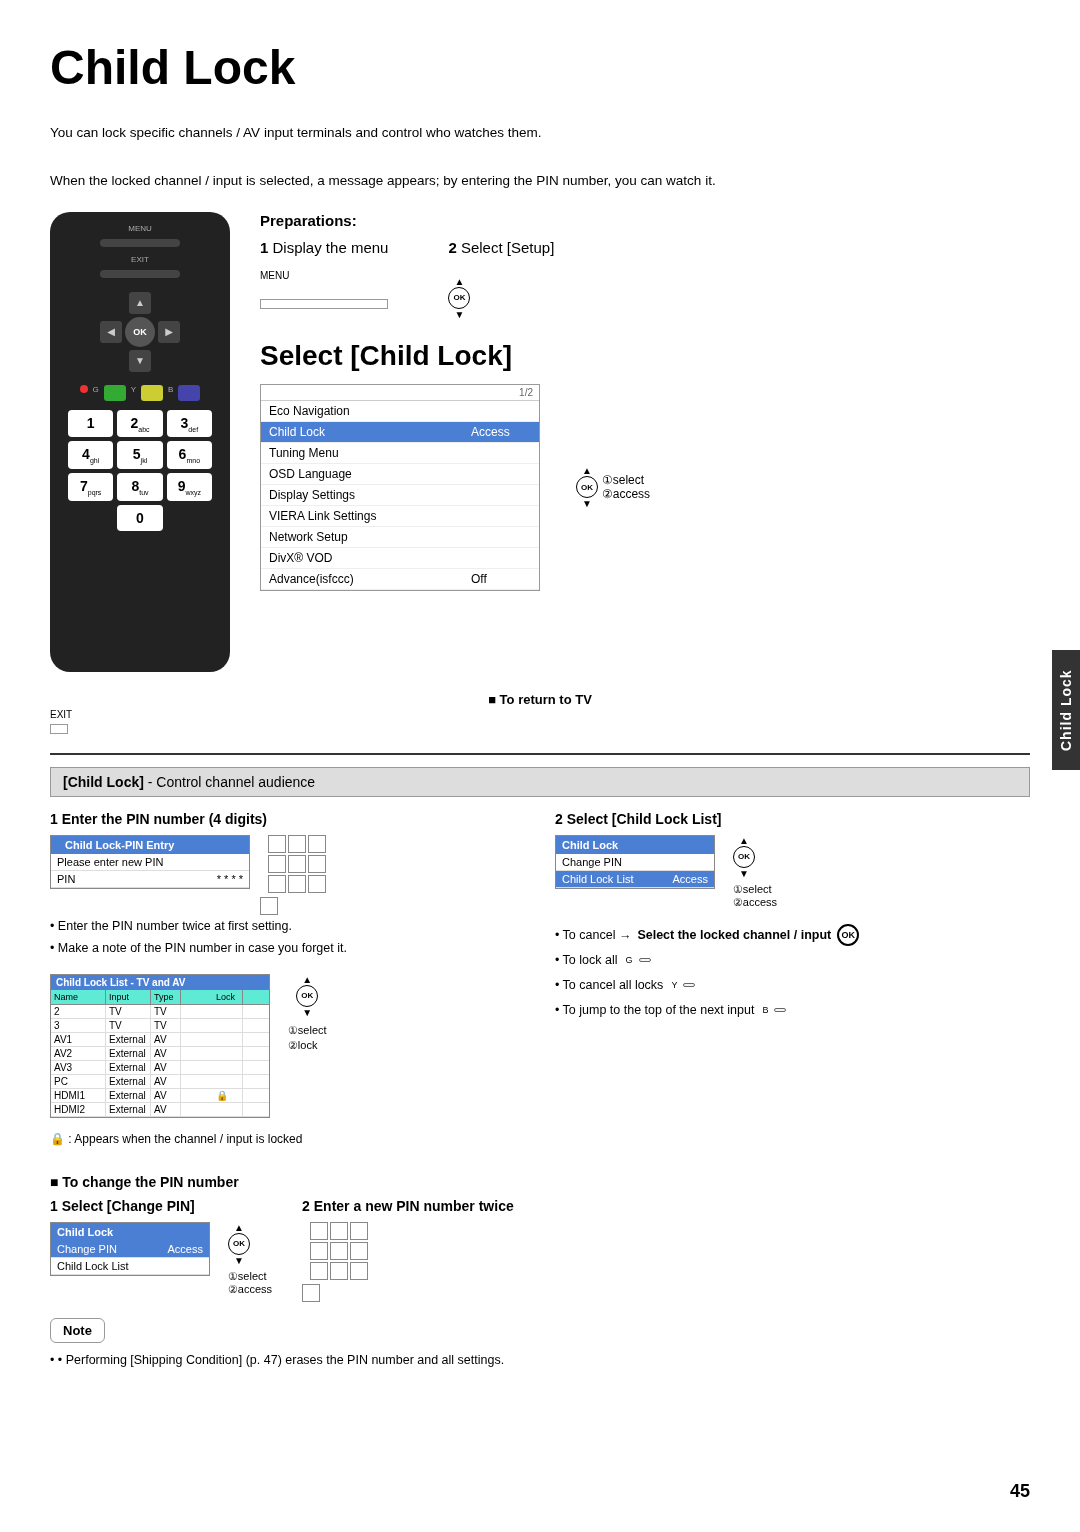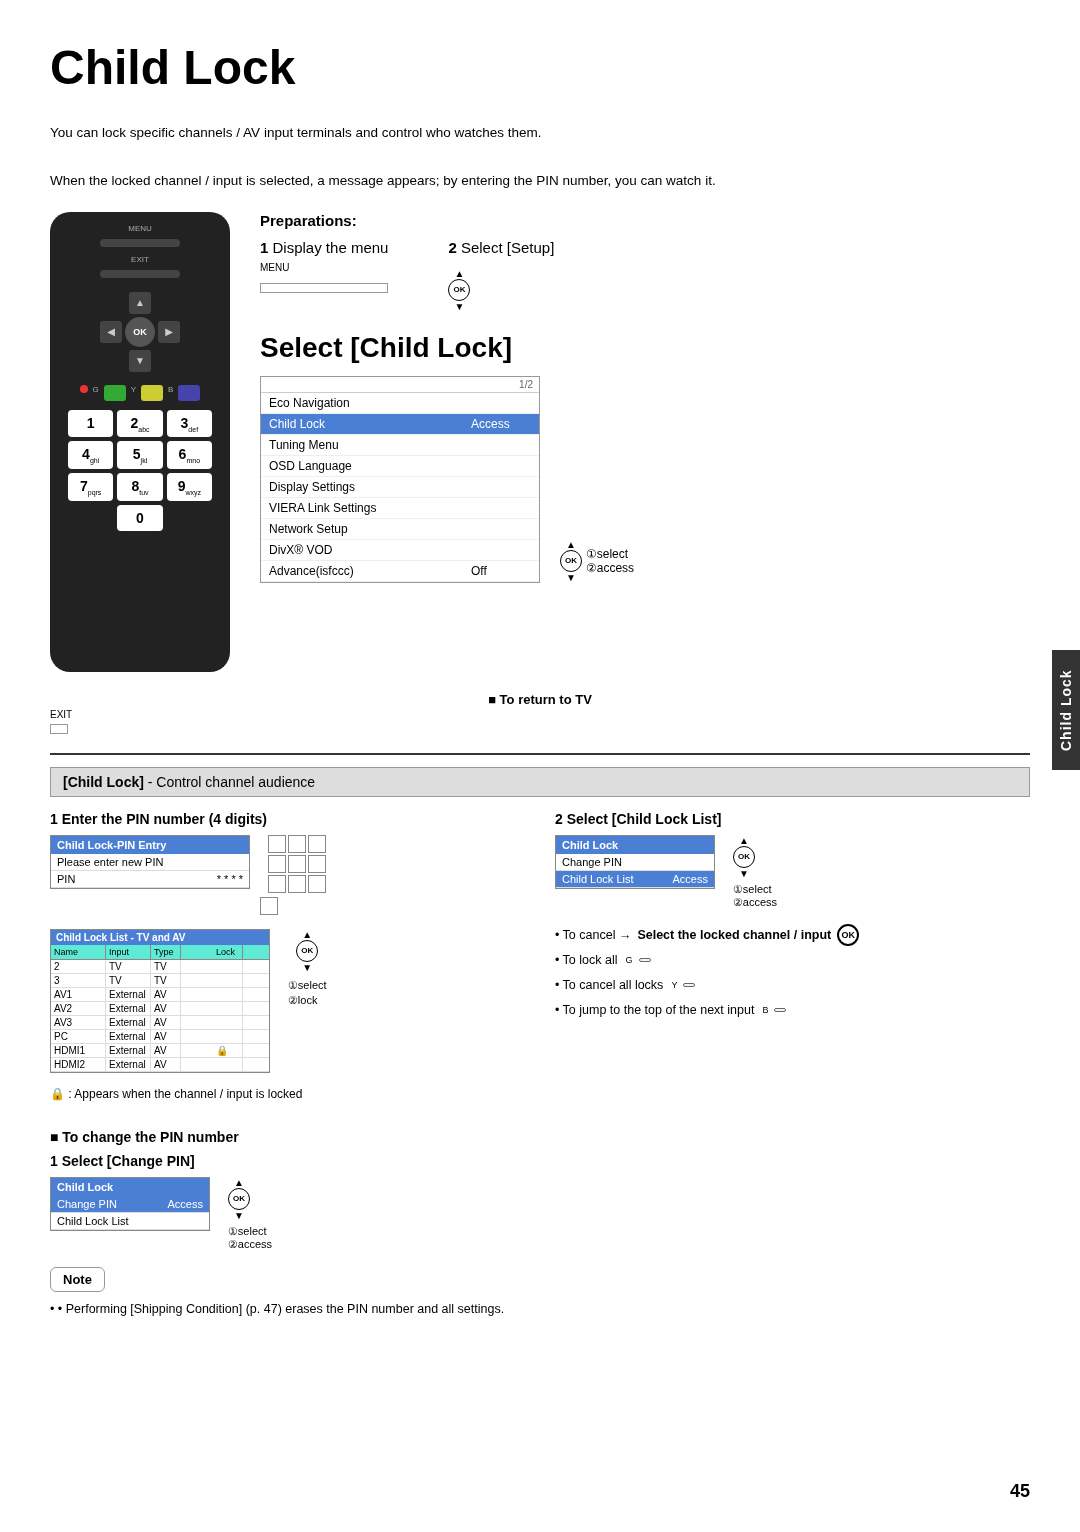--- a/index.html
+++ b/index.html
@@ -113,43 +113,43 @@
       margin-bottom: 10px;
     }
     .prep-steps {
       display: flex;
       gap: 60px;
       margin-bottom: 20px;
     }
     .prep-step {
       display: flex;
       flex-direction: column;
-      gap: 6px;
+      gap: 14px;
     }
     .menu-icon-box {
       border: 1px solid #999;
       padding: 4px 8px;
       display: inline-block;
       font-size: 10px;
       font-weight: bold;
       margin-top: 4px;
     }
     
     .select-childlock-section {
       margin-top: 20px;
     }
     .select-childlock-title {
       font-size: 28px;
       font-weight: bold;
       margin-bottom: 12px;
     }
     .select-childlock-content {
       display: flex;
-      gap: 20px;
-      align-items: flex-end;
+      gap: 36px;
+      align-items: center;
     }
     
     .menu-table {
       border: 1px solid #999;
       font-size: 12px;
       min-width: 280px;
     }
     .menu-table-header {
       display: flex;
       justify-content: flex-end;
@@ -206,21 +206,21 @@
     
     .pin-table {
       border: 1px solid #888;
       font-size: 11px;
       margin-bottom: 8px;
       min-width: 200px;
     }
     .pin-table-header {
       background: #4a7fd4;
       color: #fff;
-      padding: 3px 6px;
+      padding: 3px 14px;
       font-weight: bold;
     }
     .pin-table-row {
       display: flex;
       padding: 2px 6px;
       border-bottom: 1px solid #ddd;
     }
     .pin-table-row-label { flex: 1; }
     .pin-table-row-value { }
     .pin-entry-grid {
@@ -584,20 +584,24 @@
             <div class="pin-entry-cell"></div>
             <div class="pin-entry-cell"></div>
             <div class="pin-entry-cell"></div>
             <div class="pin-entry-cell"></div>
             <div class="pin-entry-cell"></div>
             <div class="pin-entry-cell"></div>
           </div>
           <div class="pin-entry-single"></div>
         </div>
       </div>
+      <ul class="bullet-list">
+        <li>Enter the PIN number twice at first setting.</li>
+        <li>Make a note of the PIN number in case you forget it.</li>
+      </ul>
     </div>
 
     <div class="step-section">
       <div class="flex-row">
         <div>
           <div class="channel-table">
             <div class="channel-table-header">Child Lock List - TV and AV</div>
             <div class="channel-table-cols">
               <div class="channel-col-name">Name</div>
               <div class="channel-col-input">Input</div>
@@ -752,20 +756,39 @@
             <span style="font-size:10px;">▲</span>
             <div class="ok-c">OK</div>
             <span style="font-size:10px;">▼</span>
           </div>
           <div style="font-size:11px;margin-top:4px;">①select</div>
           <div style="font-size:11px;">②access</div>
         </div>
       </div>
     </div>
 
+    <div>
+      <div class="step-heading">2  Enter a new PIN number twice</div>
+      <div class="flex-row">
+        <div style="display:flex;flex-direction:column;gap:2px;">
+          <div class="pin-entry-grid">
+            <div class="pin-entry-cell"></div>
+            <div class="pin-entry-cell"></div>
+            <div class="pin-entry-cell"></div>
+            <div class="pin-entry-cell"></div>
+            <div class="pin-entry-cell"></div>
+            <div class="pin-entry-cell"></div>
+            <div class="pin-entry-cell"></div>
+            <div class="pin-entry-cell"></div>
+            <div class="pin-entry-cell"></div>
+          </div>
+          <div class="pin-entry-single"></div>
+        </div>
+      </div>
+    </div>
   </div>
 </div>
 
 <div style="margin-top:16px;">
   <div class="note-box">Note</div>
   <ul class="note-text bullet-list">
     <li>• Performing [Shipping Condition] (p. 47) erases the PIN number and all settings.</li>
   </ul>
 </div>
 

